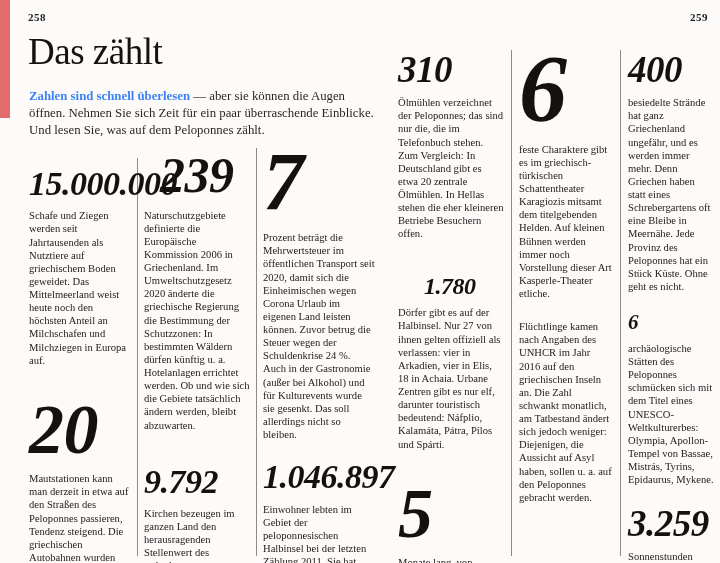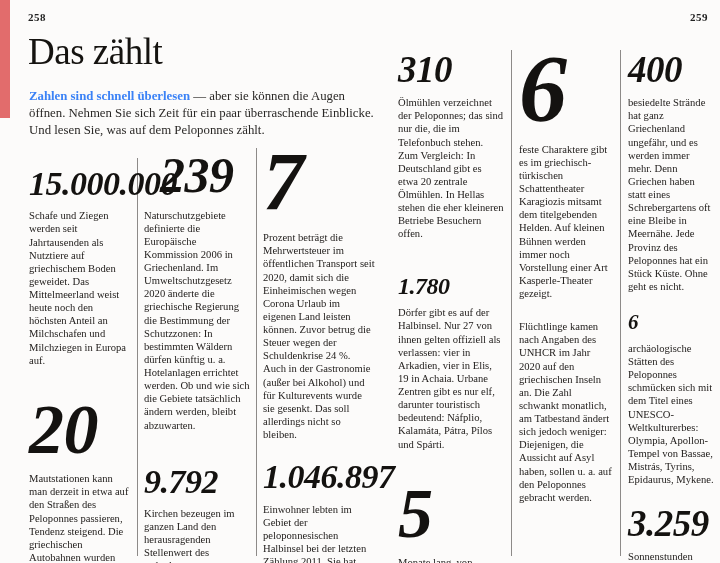--- a/index.html
+++ b/index.html
@@ -67,21 +67,21 @@
     letter-spacing: -0.5px;
     margin-bottom: 9px;
     font-style: italic;
   }
   .num-xxl { font-size: 96px; line-height: 0.82; margin-bottom: 14px; }
   .num-big13 { font-size: 82px; line-height: 0.82; margin-bottom: 16px; letter-spacing: -2px; }
   .num-xl { font-size: 70px; line-height: 0.82; margin-bottom: 14px; }
   .num-l2 { font-size: 50px; margin-left: 16px; }
   .num-l { font-size: 37px; }
   .num-m { font-size: 34px; }
-  .num-sm { font-size: 24px; }
+  .num-sm { font-size: 24px; margin-left: 26px; }
   .num-s { font-size: 21px; }
   .body {
     font-size: 10.6px;
     line-height: 1.24;
     color: #24211f;
     text-align: left;
     hyphens: auto;
     -webkit-hyphens: auto;
   }
   .mt-lg { margin-top: 14px; }
@@ -138,35 +138,35 @@
     </div>
   </div>
 
   <div class="col" style="left:398px; top:52px; width:106px;">
     <div class="entry">
       <div class="num num-l">310</div>
       <p class="body">Ölmühlen verzeichnet der Peloponnes; das sind nur die, die im Telefonbuch stehen. Zum Vergleich: In Deutschland gibt es etwa 20 zentrale Ölmühlen. In Hellas stehen die eher kleineren Betriebe Besuchern offen.</p>
     </div>
     <div class="entry mt-lg">
       <div class="num num-sm">1.780</div>
-      <p class="body">Dörfer gibt es auf der Halbinsel. Nur 27 von ihnen gelten offiziell als verlassen: vier in Arkadien, vier in Elis, 19 in Achaia. Urbane Zentren gibt es nur elf, darunter touristisch bedeutend: Náfplio, Kalamáta, Pátra, Pílos und Spárti.</p>
+      <p class="body">Dörfer gibt es auf der Halbinsel. Nur 27 von ihnen gelten offiziell als verlassen: vier in Arkadien, vier in Elis, 18 in Achaia. Urbane Zentren gibt es nur elf, darunter touristisch bedeutend: Náfplio, Kalamáta, Pátra, Pílos und Spárti.</p>
     </div>
     <div class="entry mt-lg">
       <div class="num num-xl">5</div>
       <p class="body">Monate lang, von November bis März, werden auf dem Peloponnes Oliven geerntet und verarbeitet. Für Reisende in der Nebensaison vielleicht eine gute Gelegenheit, einer örtlichen Ölmühle einen Besuch abzustatten.</p>
     </div>
   </div>
 
   <div class="col" style="left:519px; top:50px; width:95px;">
     <div class="entry">
       <div class="num num-xxl">6</div>
-      <p class="body">feste Charaktere gibt es im griechisch-türkischen Schattentheater Karagiozis mitsamt dem titelgebenden Helden. Auf kleinen Bühnen werden immer noch Vorstellung einer Art Kasperle-Theater gezeigt.</p>
+      <p class="body">feste Charaktere gibt es im griechisch-türkischen Schattentheater Karagiozis mitsamt dem titelgebenden Helden. Auf kleinen Bühnen werden immer noch Vorstellung dieser Art Kasperle-Theater etliche.</p>
     </div>
     <div class="entry">
-      <p class="body">Flüchtlinge kamen nach Angaben des UNHCR im Jahr 2020 auf den griechischen Inseln an. Die Zahl schwankt monatlich, am Tatbestand ändert sich jedoch weniger: Diejenigen, die Aussicht auf Asyl haben, sollen u. a. auf den Peloponnes gebracht werden.</p>
+      <p class="body">Flüchtlinge kamen nach Angaben des UNHCR im Jahr 2016 auf den griechischen Inseln an. Die Zahl schwankt monatlich, am Tatbestand ändert sich jedoch weniger: Diejenigen, die Aussicht auf Asyl haben, sollen u. a. auf den Peloponnes gebracht werden.</p>
     </div>
 
   </div>
 
   <div class="col" style="left:628px; top:52px; width:87px;">
     <div class="entry">
       <div class="num num-l">400</div>
       <p class="body">besiedelte Strände hat ganz Griechenland ungefähr, und es werden immer mehr. Denn Griechen haben statt eines Schrebergartens oft eine Bleibe in Meernähe. Jede Provinz des Peloponnes hat ein Stück Küste. Ohne geht es nicht.</p>
     </div>
     <div class="entry">

